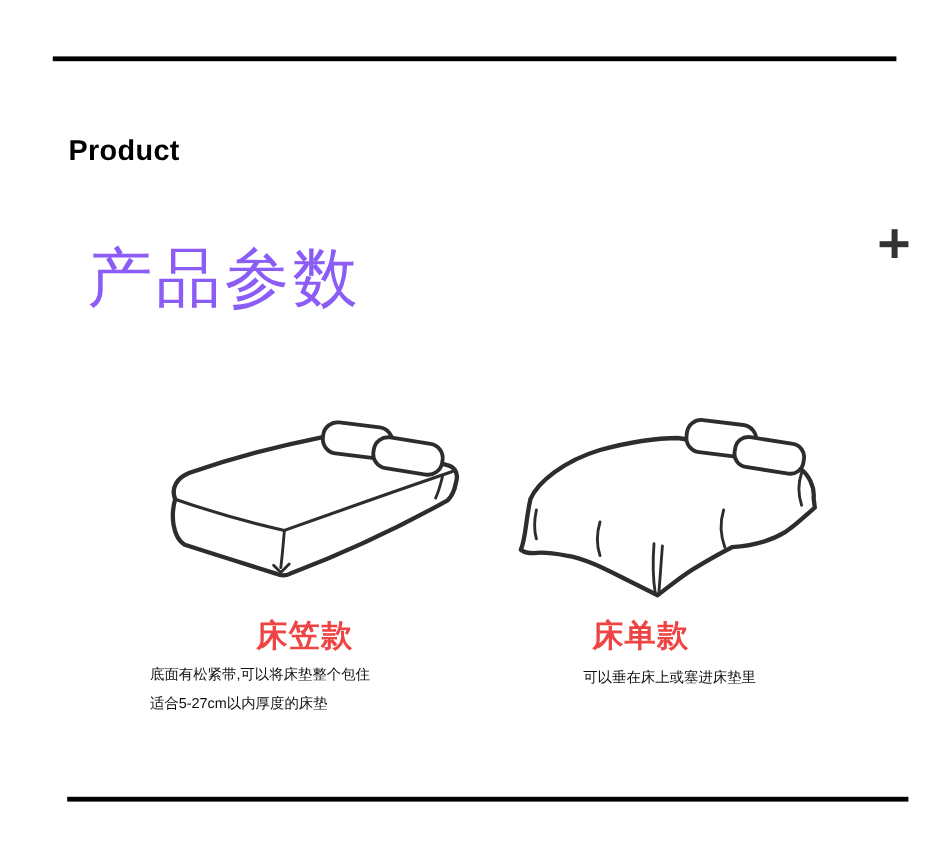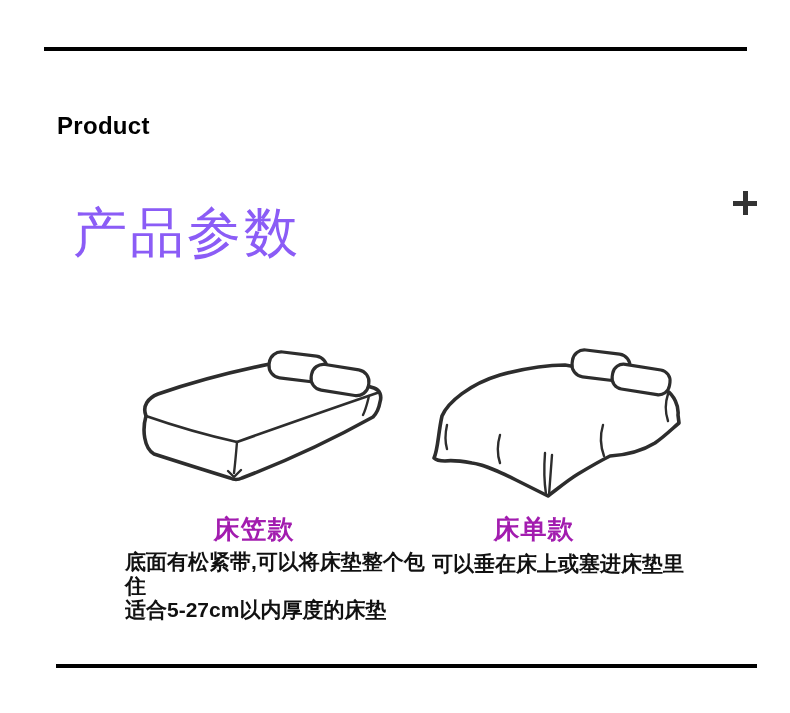--- a/index.html
+++ b/index.html
@@ -18,26 +18,26 @@
     position:absolute;left:52px;top:202px;
     font-size:54px;line-height:60px;font-weight:400;color:#8b5cf6;letter-spacing:3px;margin-left:21px;
   }
   .plus-icon{position:absolute;left:733px;top:191px;width:24px;height:24px;}
   .plus-icon::before{content:"";position:absolute;left:0;top:10px;width:24px;height:5px;background:#333;}
   .plus-icon::after{content:"";position:absolute;left:10px;top:0;width:5px;height:24px;background:#333;}
   .fig-left{position:absolute;left:130px;top:344px;width:270px;height:142px;}
   .fig-right{position:absolute;left:428px;top:346px;width:256px;height:158px;}
   .variant-label{
     position:absolute;top:513px;text-align:center;
-    font-size:26px;line-height:32px;font-weight:700;color:#a21caf;letter-spacing:1px;
+    font-size:26px;line-height:32px;font-weight:700;color:#ef4444;letter-spacing:1px;
   }
   .variant-label.left{left:119px;width:270px;}
   .variant-label.right{left:404px;width:260px;}
   .variant-desc{
-    position:absolute;font-size:21px;line-height:24px;font-weight:700;color:#111111;
+    position:absolute;font-size:12px;line-height:24px;font-weight:400;color:#111111;
   }
   .variant-desc.left{left:125px;top:550px;text-align:left;width:300px;}
   .variant-desc.right{left:428px;top:552px;width:260px;text-align:center;}
 </style>
 </head>
 <body>
 
 <div class="canvas">
 
   <div class="divider divider-top"></div>

